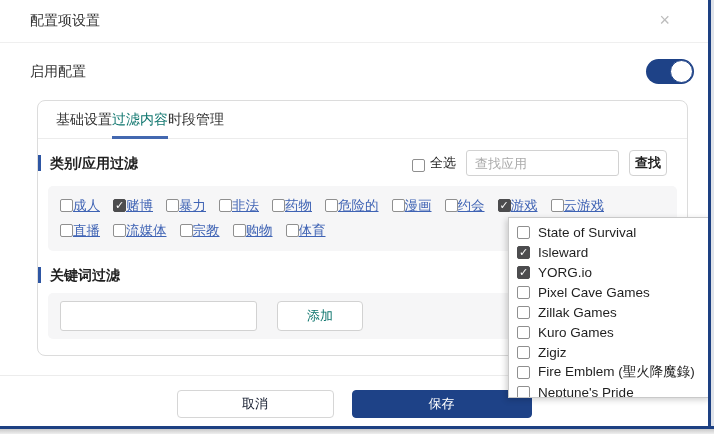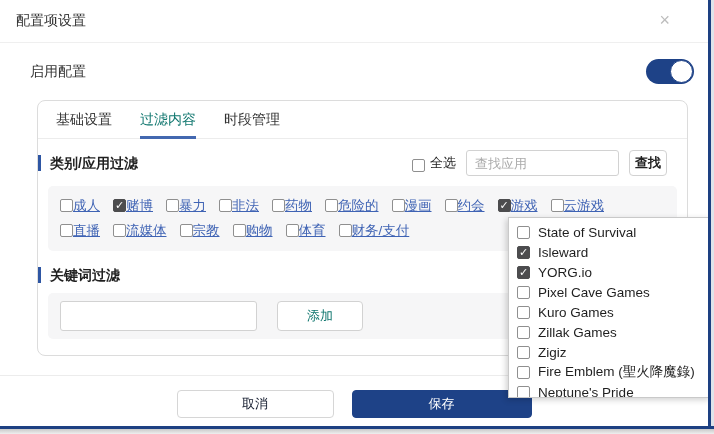--- a/index.html
+++ b/index.html
@@ -13,34 +13,34 @@
   .win-right-border{position:absolute;top:0;right:3px;width:3px;height:429px;background:#1d4082;z-index:60;}
   .win-right-shadow{position:absolute;top:0;right:0;width:3px;height:429px;background:#dfe3ea;z-index:60;}
   .win-bottom-border{position:absolute;left:0;top:426px;width:714px;height:3px;background:#1d4082;z-index:60;}
   .win-bottom-shadow{position:absolute;left:0;top:429px;width:714px;height:5px;
     background:linear-gradient(#c9c9c9,#efefef);z-index:60;}
 
   
   .dialog{position:absolute;left:0;top:0;width:708px;height:426px;background:#fff;}
 
   .dlg-header{height:42px;border-bottom:1px solid #efefef;position:relative;}
-  .dlg-title{position:absolute;left:16px;top:12px;font-size:14px;color:#333;}
+  .dlg-title{position:absolute;left:30px;top:12px;font-size:14px;color:#333;}
   .dlg-close{position:absolute;right:38px;top:10px;font-size:18px;color:#bdbdbd;cursor:pointer;line-height:20px;}
 
   .enable-row{height:57px;display:flex;align-items:center;justify-content:space-between;
     padding:0 14px 0 30px;}
   .enable-label{font-size:14px;color:#333;}
   .switch{width:48px;height:25px;border-radius:13px;background:#1e4287;position:relative;cursor:pointer;}
   .switch .knob{position:absolute;top:1px;right:1px;width:23px;height:23px;border-radius:50%;
     background:#fff;border:1px solid #1e4287;box-sizing:border-box;}
 
   
   .panel{margin-left:37px;width:651px;height:256px;border:1px solid #dcdcdc;border-radius:8px;
     box-sizing:border-box;background:#fff;}
-  .tabs{display:flex;gap:28px;padding:0 0 0 18px;height:37px;align-items:center;
+  .tabs{display:flex;padding:0 0 0 18px;height:37px;align-items:center;
     border-bottom:1px solid #ececec;}
   .tab{font-size:14px;color:#333;cursor:pointer;position:relative;height:100%;
     display:flex;align-items:center;}
   .tab.active{color:#0f766e;}
   .tab.active:after{content:"";position:absolute;left:0;right:0;bottom:-1px;height:3px;background:#4368b0;}
 
   .section-row{display:flex;align-items:center;justify-content:space-between;
     margin:11px 20px 0 0;}
   .section-title{font-size:14px;font-weight:bold;color:#1f1f1f;
     border-left:3px solid #2e56a3;padding-left:9px;line-height:16px;}
@@ -184,24 +184,20 @@
     <a class="cat-link">宗教</a>
   </span>
           <span class="cat-item">
     <span class="cb"></span>
     <a class="cat-link">购物</a>
   </span>
           <span class="cat-item">
     <span class="cb"></span>
     <a class="cat-link">体育</a>
   </span>
-          <span class="cat-item">
-    <span class="cb"></span>
-    <a class="cat-link">财务/支付</a>
-  </span>
         </div>
     </div>
 
     <div class="section-row kw-title">
       <div class="section-title">关键词过滤</div>
     </div>
 
     <div class="kw-box">
       <input class="kw-input" value="" style="">
       <button class="kw-add-btn">添加</button>
@@ -230,25 +226,25 @@
     <div class="dd-item">
     <span class="cb checked"></span>
     <span class="dd-label">YORG.io</span>
   </div>
     <div class="dd-item">
     <span class="cb"></span>
     <span class="dd-label">Pixel Cave Games</span>
   </div>
     <div class="dd-item">
     <span class="cb"></span>
+    <span class="dd-label">Zillak Games</span>
+  </div>
+    <div class="dd-item">
+    <span class="cb"></span>
     <span class="dd-label">Kuro Games</span>
-  </div>
-    <div class="dd-item">
-    <span class="cb"></span>
-    <span class="dd-label">Zillak Games</span>
   </div>
     <div class="dd-item">
     <span class="cb"></span>
     <span class="dd-label">Zigiz</span>
   </div>
     <div class="dd-item">
     <span class="cb"></span>
     <span class="dd-label">Fire Emblem (聖火降魔錄)</span>
   </div>
     <div class="dd-item">

